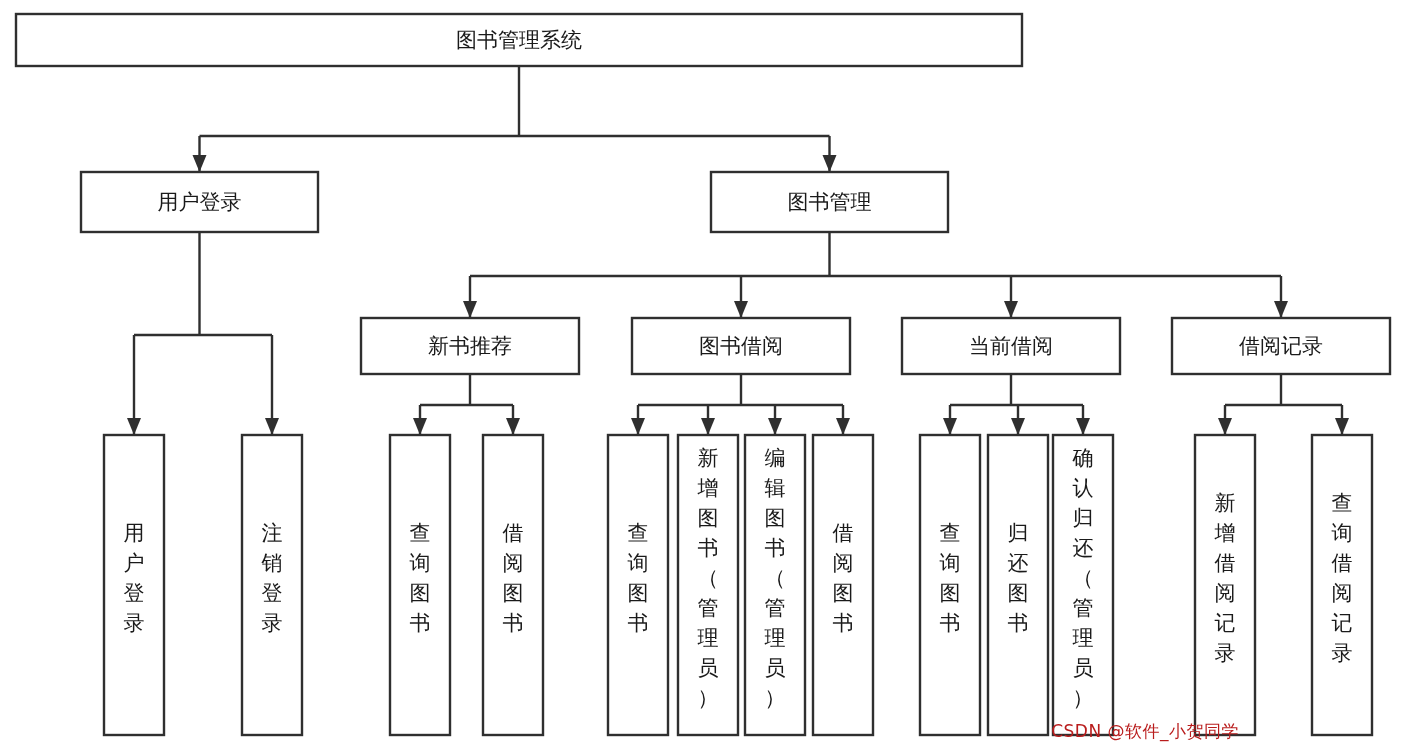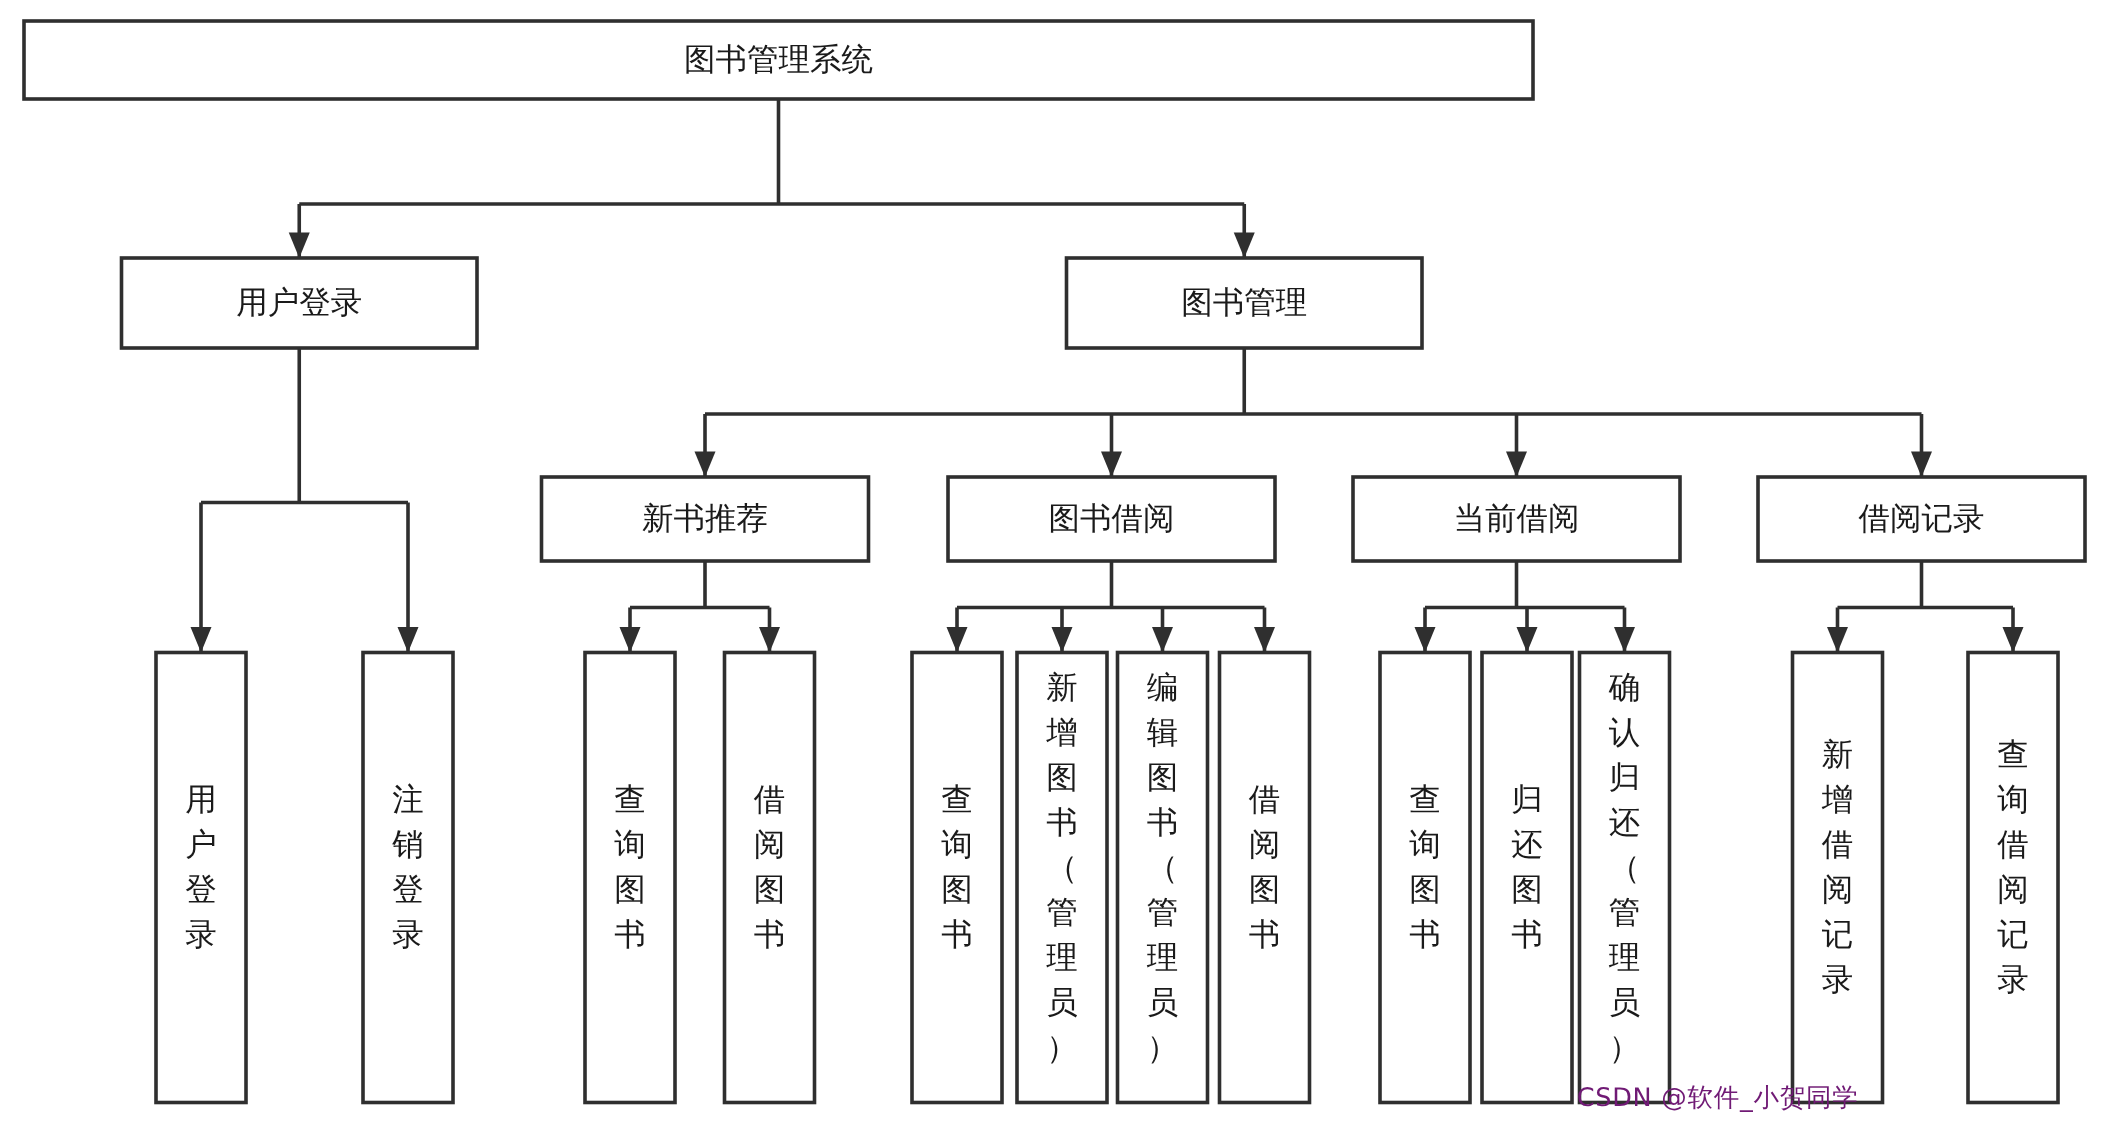--- a/index.html
+++ b/index.html
@@ -55,21 +55,21 @@
     font-family: "DejaVu Sans", "Liberation Sans", sans-serif;
     font-size: 21px;
     text-anchor: middle;
   }
   .watermark {
     position: absolute;
     right: 8px;
     bottom: 4px;
     font-family: "DejaVu Sans", "Liberation Sans", sans-serif;
     font-size: 17px;
-    color: #701a75;
+    color: #b91c1c;
     letter-spacing: 0.5px;
     white-space: nowrap;
     user-select: none;
   }
 </style>
 </head>
 <body>
 
 <div id="diagram-root">
   <svg class="flow" id="flow-svg" viewBox="0 0 1405 747">

